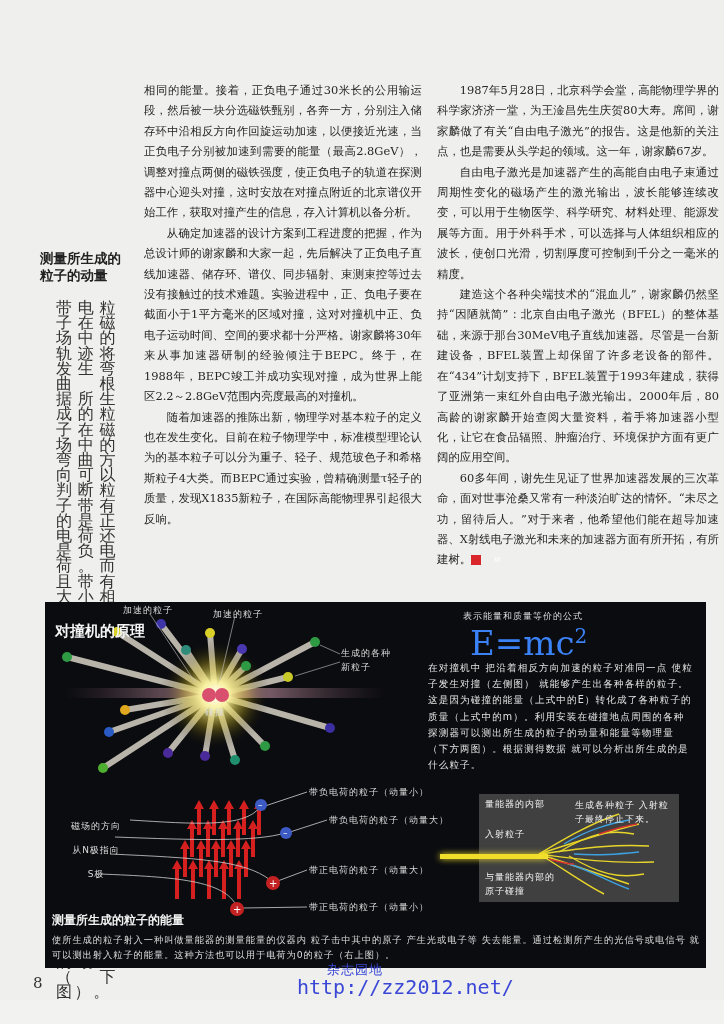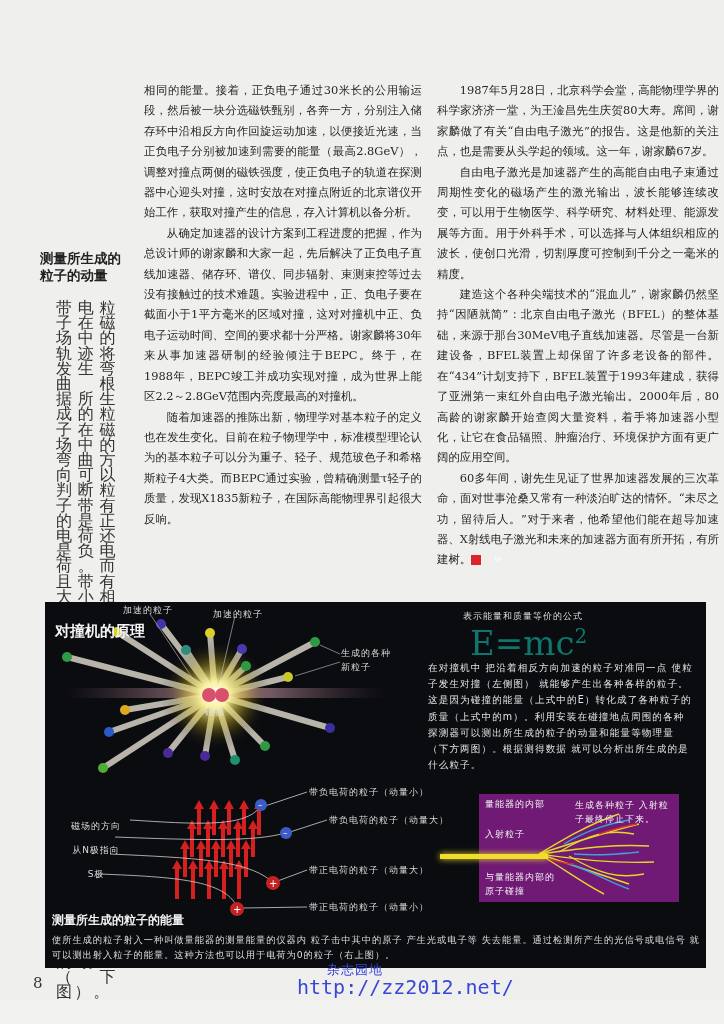--- a/index.html
+++ b/index.html
@@ -17,24 +17,24 @@
   .col p.ind{text-indent:2em;}
   .col-mid{left:144px;width:278px;}
   .col-right{left:437px;width:282px;}
   .section-title{font-size:15px;font-weight:bold;color:#1f7fc4;line-height:20px;margin:0 0 0 0;}
   .end-mark{display:inline-block;width:10px;height:10px;background:#d9262b;color:#fff;font-size:7px;line-height:10px;text-align:center;vertical-align:middle;}
   
   .panel{position:absolute;left:45px;top:602px;width:661px;height:366px;background:#0b0c10;overflow:hidden;}
   .panel .ttl{position:absolute;left:10px;top:20px;font-size:15px;font-weight:bold;color:#f4f4f4;}
   .panel .lbl{position:absolute;font-size:9px;color:#dcdcdc;letter-spacing:1px;white-space:nowrap;}
   .formula-cap{position:absolute;left:418px;top:8px;font-size:9px;color:#ddd;letter-spacing:1px;text-align:center;}
-  .formula{position:absolute;left:425px;top:14px;font-size:34px;color:#0f766e;font-family:"DejaVu Serif","Liberation Serif",serif;line-height:40px;}
+  .formula{position:absolute;left:425px;top:14px;font-size:34px;color:#3b82f6;font-family:"DejaVu Serif","Liberation Serif",serif;line-height:40px;}
   .formula sup{font-size:20px;}
   .explain{position:absolute;left:383px;top:58px;width:265px;font-size:9.6px;line-height:16.2px;color:#e4e4e4;letter-spacing:1.1px;}
-  .calor{position:absolute;left:434px;top:192px;width:200px;height:108px;background:#701a75;}
+  .calor{position:absolute;left:434px;top:192px;width:200px;height:108px;background:#404040;}
   .calor .lbl{color:#f0f0f0;}
   .beam{position:absolute;left:395px;top:252px;width:108px;height:5px;background:#f1de2a;box-shadow:0 0 6px #f1de2a;}
   .bottom-ttl{position:absolute;left:7px;top:310px;font-size:12px;font-weight:bold;color:#f2f2f2;}
   .bottom-txt{position:absolute;left:7px;top:330px;width:650px;font-size:9.3px;line-height:15px;color:#dedede;letter-spacing:0.9px;}
   .pageno{position:absolute;left:33px;top:974px;font-size:15px;font-family:"DejaVu Serif","Liberation Serif",serif;color:#333;}
   .wm1{position:absolute;left:327px;top:961px;font-size:13px;color:#3a47d6;letter-spacing:1px;}
   .wm2{position:absolute;left:297px;top:975px;font-size:20px;color:#3a47d6;font-family:"DejaVu Sans Mono","Liberation Mono",monospace;}
 </style>
 </head>
 <body>

